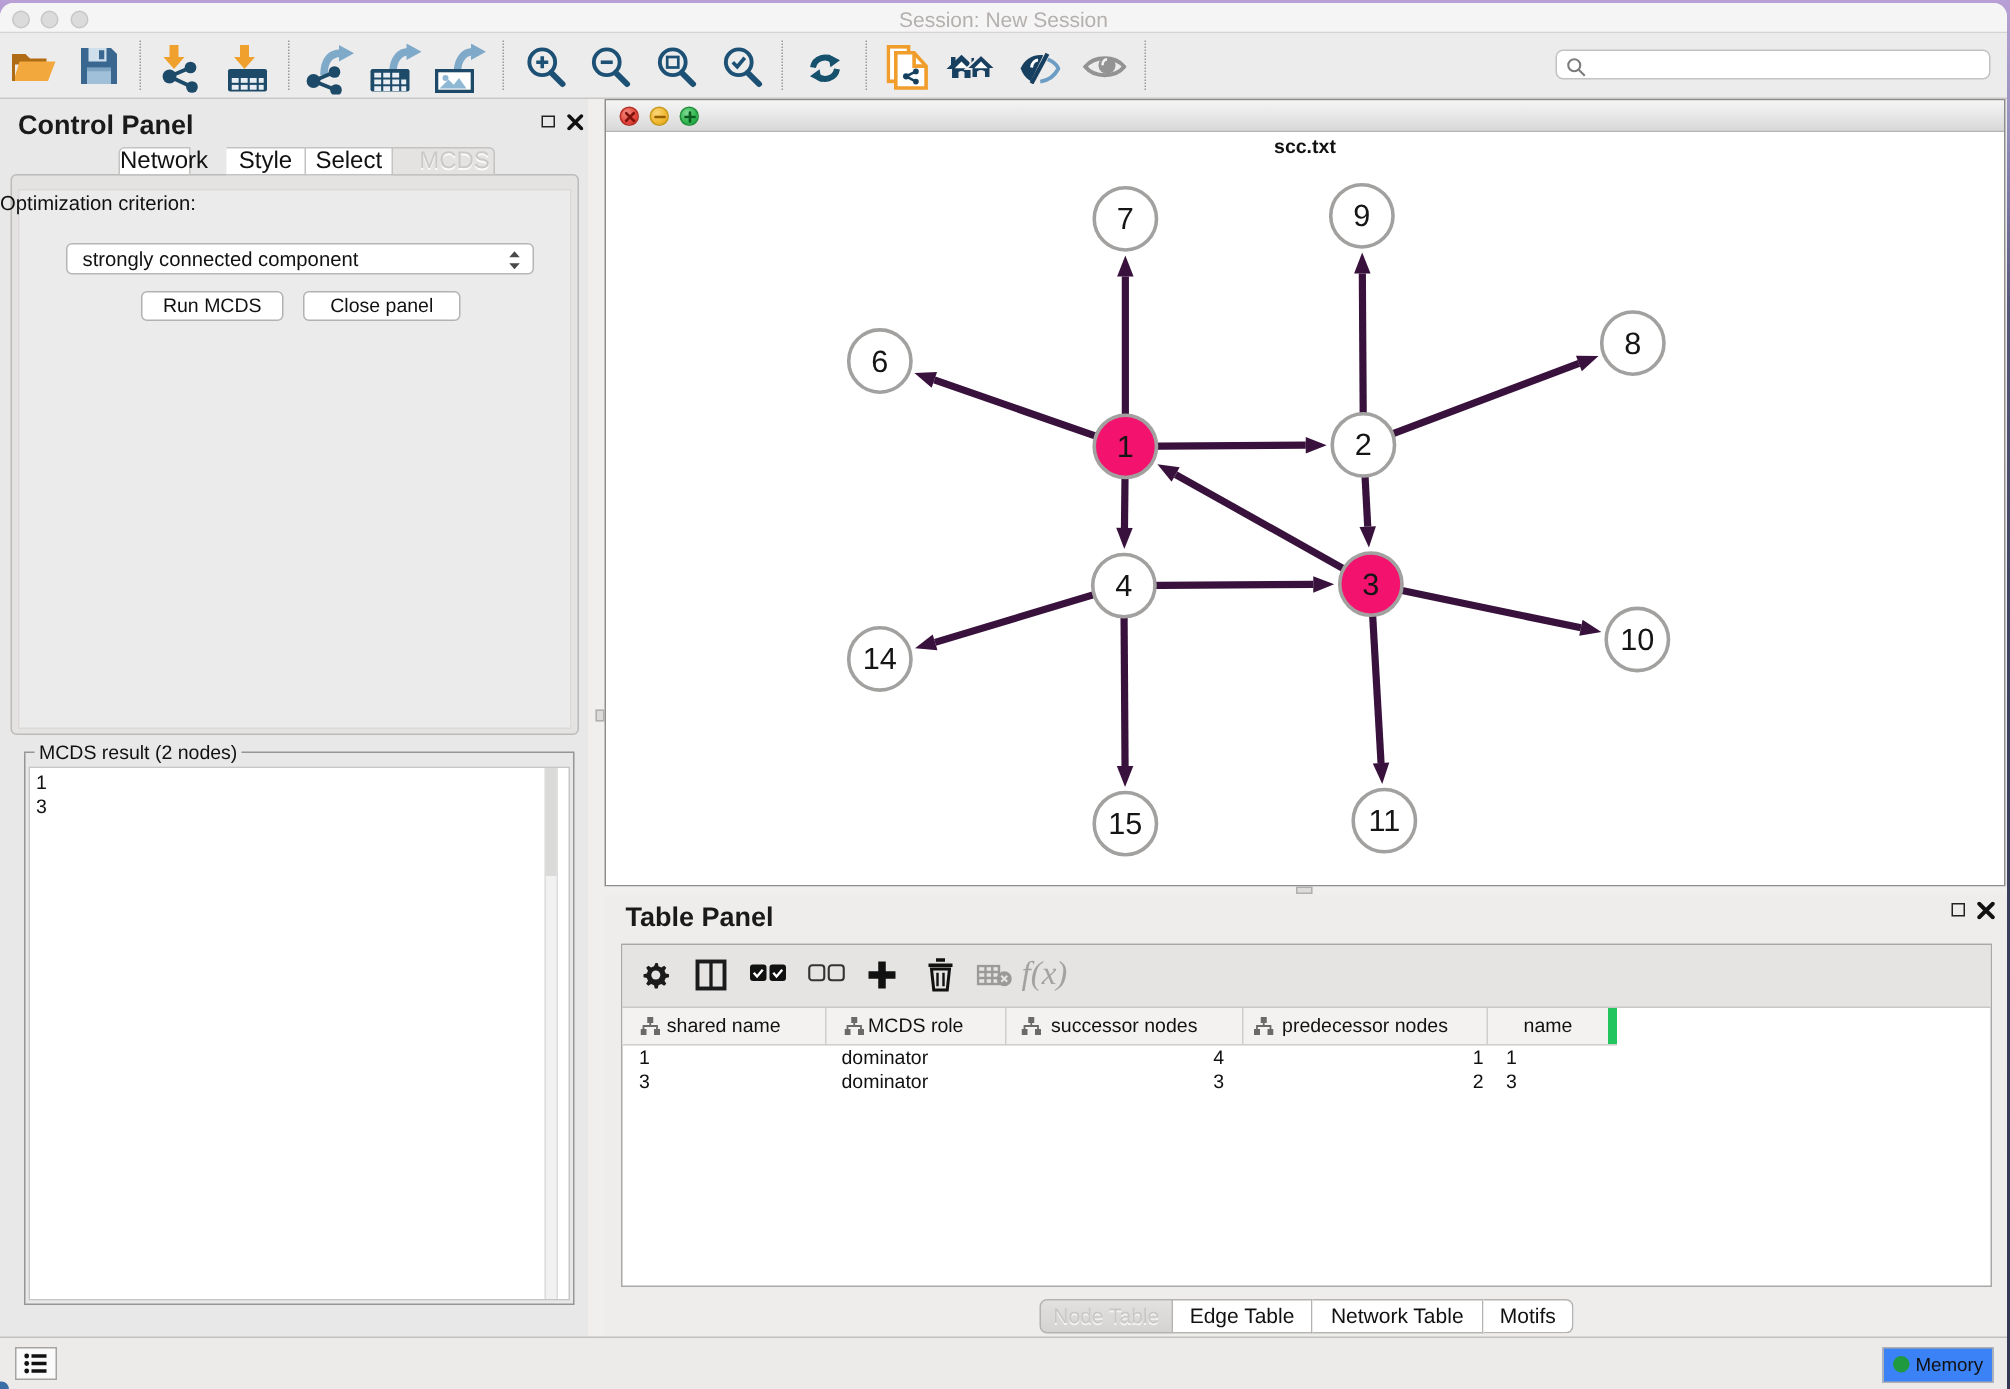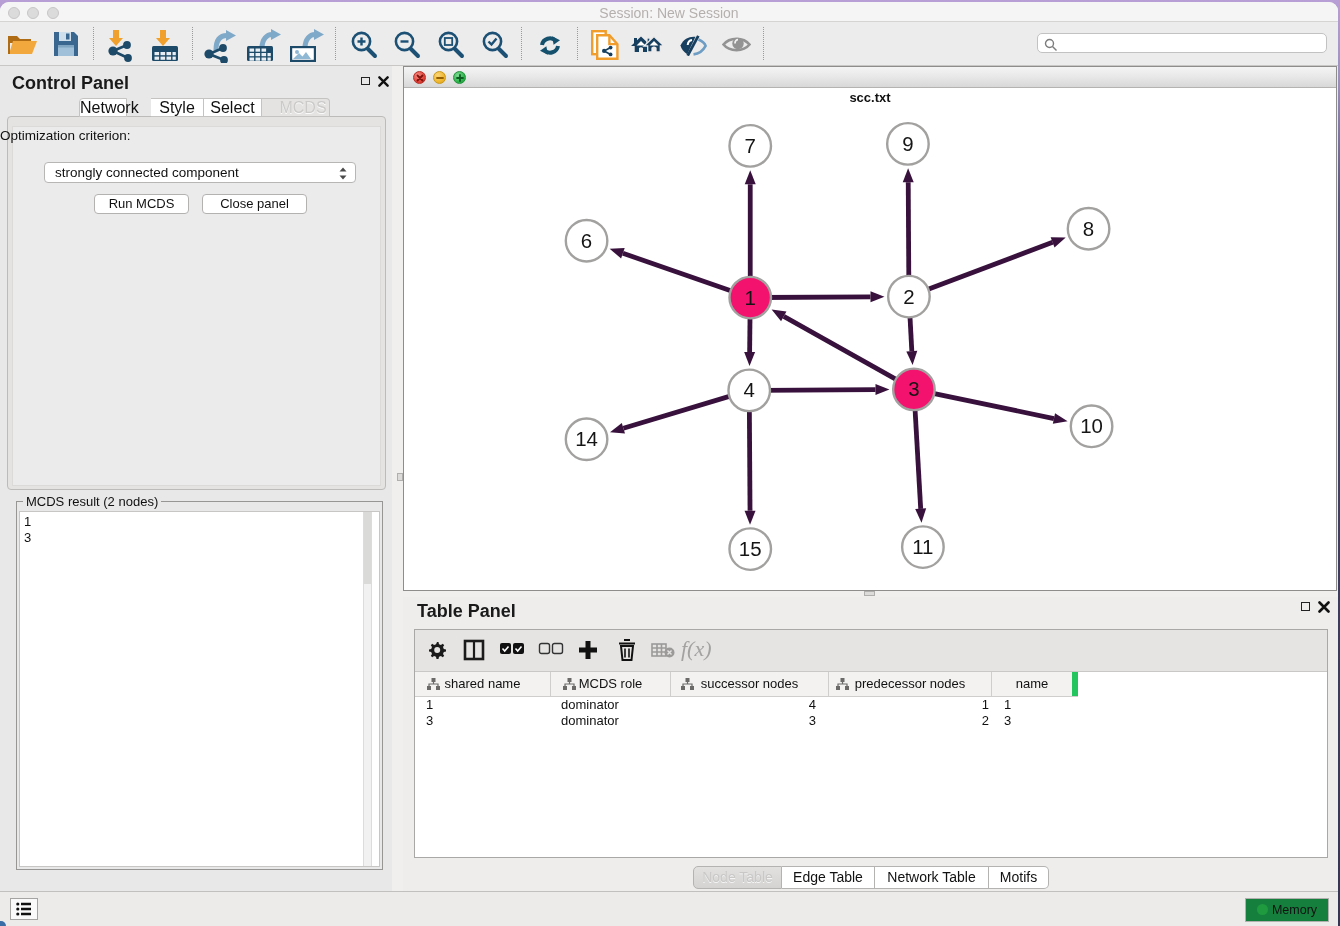--- a/index.html
+++ b/index.html
@@ -427,17 +427,17 @@
   </div>
   <div class="statusbar" id="statusbar">
     <div class="abs" style="left:10px; top:6px; width:28px; height:22px; background:#fbfafa; border:1px solid #a5a4a3;">
       <svg width="16" height="14" viewBox="0 0 16 14" style="position:absolute;left:5px;top:3px">
         <circle cx="1.8" cy="2" r="1.6" fill="#111"></circle>
           <circle cx="1.8" cy="7" r="1.6" fill="#111"></circle>
           <circle cx="1.8" cy="12" r="1.6" fill="#111"></circle>
         <path d="M5 2 h10 M5 7 h10 M5 12 h10" stroke="#111" stroke-width="2.4"></path>
       </svg>
     </div>
-    <div class="abs" style="right:9px; top:6px; width:84px; height:24px; background:#15803d; border:1px solid #b1b0af; font-size:12.5px; color:#111; text-align:center; line-height:23px;">
+    <div class="abs" style="right:9px; top:6px; width:74px; height:24px; background:#3b82f6; border:1px solid #b1b0af; font-size:12.5px; color:#111; text-align:center; line-height:23px;">
       <span style="display:inline-block; width:11px; height:11px; border-radius:50%; background:#1f9a3e; vertical-align:-1px; margin-right:4px;"></span>Memory</div>
   </div>
 </div>
 <div style="position:absolute; left:0; bottom:0; width:6px; height:5px; background:#3a6da6; border-radius:0 5px 0 0;"></div>
 
 </body></html>

